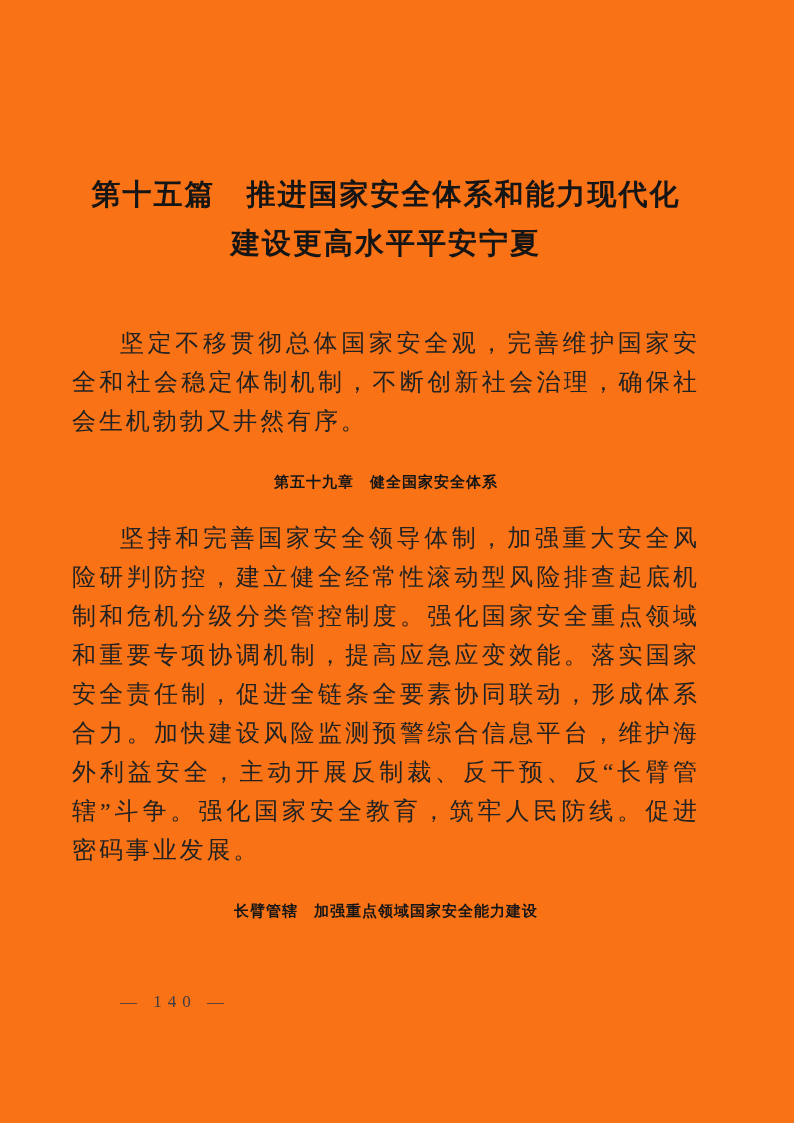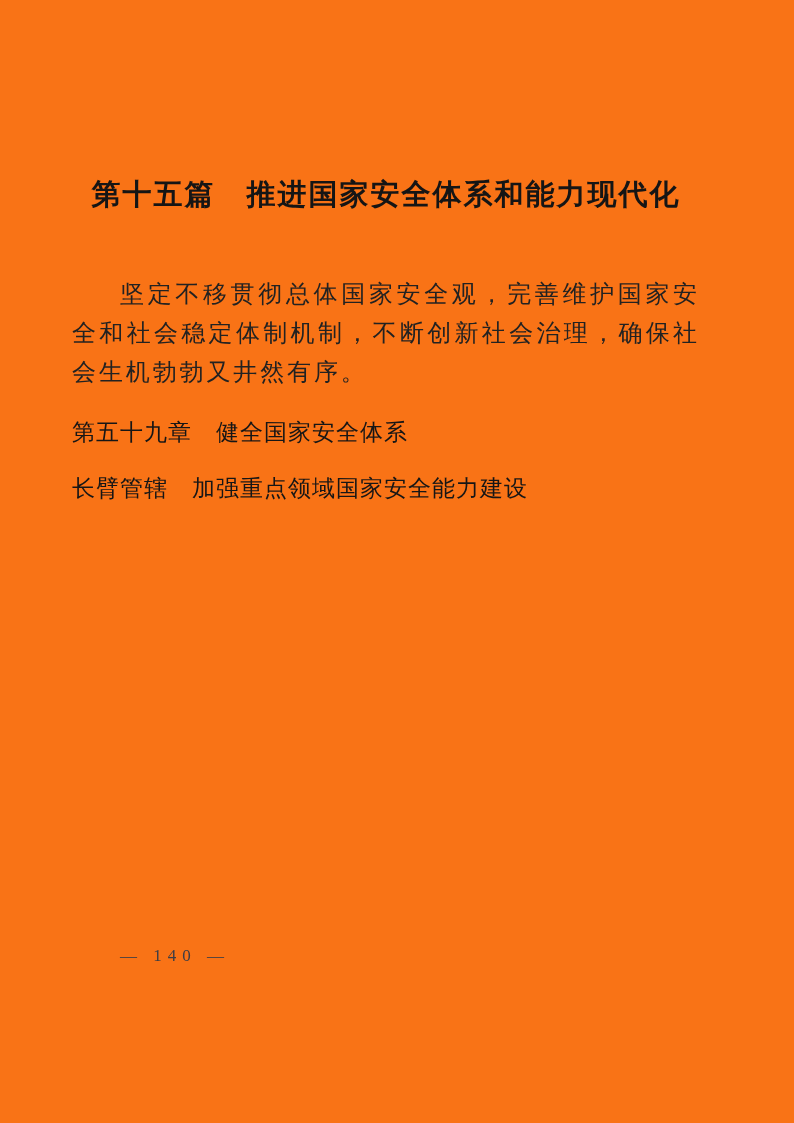--- a/index.html
+++ b/index.html
@@ -38,49 +38,51 @@
     text-align: justify;
     text-indent: 2em;
     letter-spacing: 0.12em;
     color: #222222;
   }
   .intro-para {
     margin-top: 56px;
   }
   .chapter-heading {
     margin: 26px 0 22px 0;
-    text-align: left;
-    font-size: 23px;
+    text-align: center;
+    font-size: 15px;
     line-height: 30px;
-    font-weight: normal;
+    font-weight: bold;
     letter-spacing: 1px;
     color: #161616;
   }
   .page-footer {
     position: absolute;
     left: 120px;
-    top: 946px;
+    top: 992px;
     font-size: 17px;
     letter-spacing: 6px;
     color: #3d3d45;
     font-family: "Liberation Serif", "DejaVu Serif", serif;
   }
 </style>
 </head>
 <body>
 
 <div class="page">
 
   <h1 class="part-title">
     <span class="line">第十五篇　推进国家安全体系和能力现代化</span>
+    <span class="line">建设更高水平平安宁夏</span>
   </h1>
 
   <p class="body-para intro-para">坚定不移贯彻总体国家安全观，完善维护国家安全和社会稳定体制机制，不断创新社会治理，确保社会生机勃勃又井然有序。</p>
 
   <h2 class="chapter-heading">第五十九章　健全国家安全体系</h2>
 
+  <p class="body-para">坚持和完善国家安全领导体制，加强重大安全风险研判防控，建立健全经常性滚动型风险排查起底机制和危机分级分类管控制度。强化国家安全重点领域和重要专项协调机制，提高应急应变效能。落实国家安全责任制，促进全链条全要素协同联动，形成体系合力。加快建设风险监测预警综合信息平台，维护海外利益安全，主动开展反制裁、反干预、反“长臂管辖”斗争。强化国家安全教育，筑牢人民防线。促进密码事业发展。</p>
 
   <h2 class="chapter-heading">长臂管辖　加强重点领域国家安全能力建设</h2>
 
 
   <div class="page-footer">— 140 —</div>
 
 </div>
 
 </body></html>

